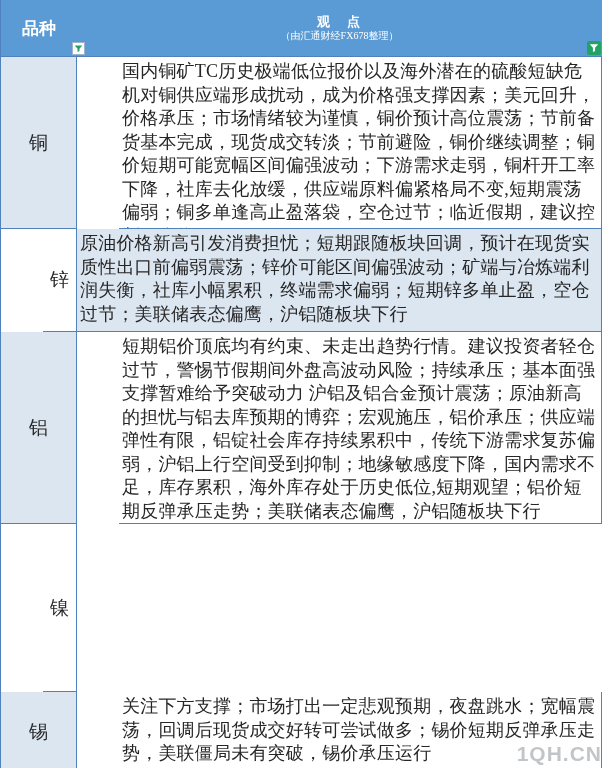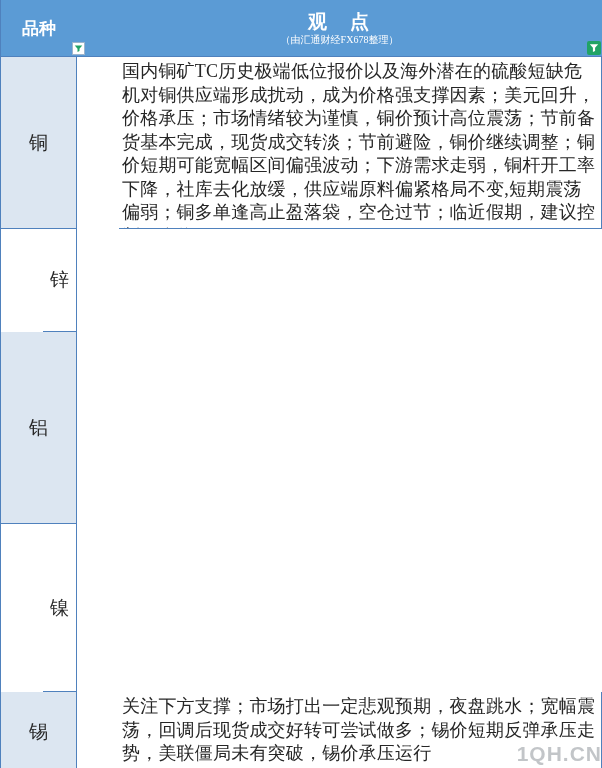--- a/index.html
+++ b/index.html
@@ -35,21 +35,21 @@
     border-bottom:1px solid var(--border);
   }
   .hdr-variety{
     display:flex;align-items:center;justify-content:center;
     color:var(--header-text);font-weight:bold;font-size:17px;
   }
   .hdr-view{
     display:flex;flex-direction:column;align-items:center;justify-content:center;
     color:var(--header-text);line-height:1.25;
   }
-  .hdr-view .title{font-size:19px;font-weight:bold;letter-spacing:2px;}
+  .hdr-view .title{font-size:13px;font-weight:bold;letter-spacing:2px;}
   .hdr-view .subtitle{font-size:10px;}
   .filter-btn{
     position:absolute;left:71px;bottom:1px;
     width:13px;height:13px;background:#fff;
     border:1px solid #9db4cc;box-sizing:border-box;
     display:flex;align-items:center;justify-content:center;
     padding:0;cursor:pointer;
   }
   .corner-filter{
     position:absolute;right:1px;bottom:1px;
@@ -124,25 +124,31 @@
       </div>
       <div class="cell view bg-white">
         <span>国内铜矿TC历史极端低位报价以及海外潜在的硫酸短缺危机对铜供应端形成扰动，成为价格强支撑因素；美元回升，价格承压；市场情绪较为谨慎，铜价预计高位震荡；节前备货基本完成，现货成交转淡；节前避险，铜价继续调整；铜价短期可能宽幅区间偏强波动；下游需求走弱，铜杆开工率下降，社库去化放缓，供应端原料偏紧格局不变,短期震荡偏弱；铜多单逢高止盈落袋，空仓过节；临近假期，建议控制好仓位</span>
       </div>
     </div>
 
     <div class="row" style="height:103px">
       <div class="cell variety bg-white">
         <span>锌</span>
       </div>
+      <div class="cell view bg-light">
+        <span>原油价格新高引发消费担忧；短期跟随板块回调，预计在现货实质性出口前偏弱震荡；锌价可能区间偏强波动；矿端与冶炼端利润失衡，社库小幅累积，终端需求偏弱；短期锌多单止盈，空仓过节；美联储表态偏鹰，沪铝随板块下行</span>
+      </div>
     </div>
 
     <div class="row" style="height:192px">
       <div class="cell variety bg-light">
         <span>铝</span>
+      </div>
+      <div class="cell view bg-white">
+        <span>短期铝价顶底均有约束、未走出趋势行情。建议投资者轻仓过节，警惕节假期间外盘高波动风险；持续承压；基本面强支撑暂难给予突破动力 沪铝及铝合金预计震荡；原油新高的担忧与铝去库预期的博弈；宏观施压，铝价承压；供应端弹性有限，铝锭社会库存持续累积中，传统下游需求复苏偏弱，沪铝上行空间受到抑制；地缘敏感度下降，国内需求不足，库存累积，海外库存处于历史低位,短期观望；铝价短期反弹承压走势；美联储表态偏鹰，沪铝随板块下行</span>
       </div>
     </div>
 
     <div class="row" style="height:168px">
       <div class="cell variety bg-white">
         <span>镍</span>
       </div>
     </div>
 
     <div class="row" style="height:80px">

